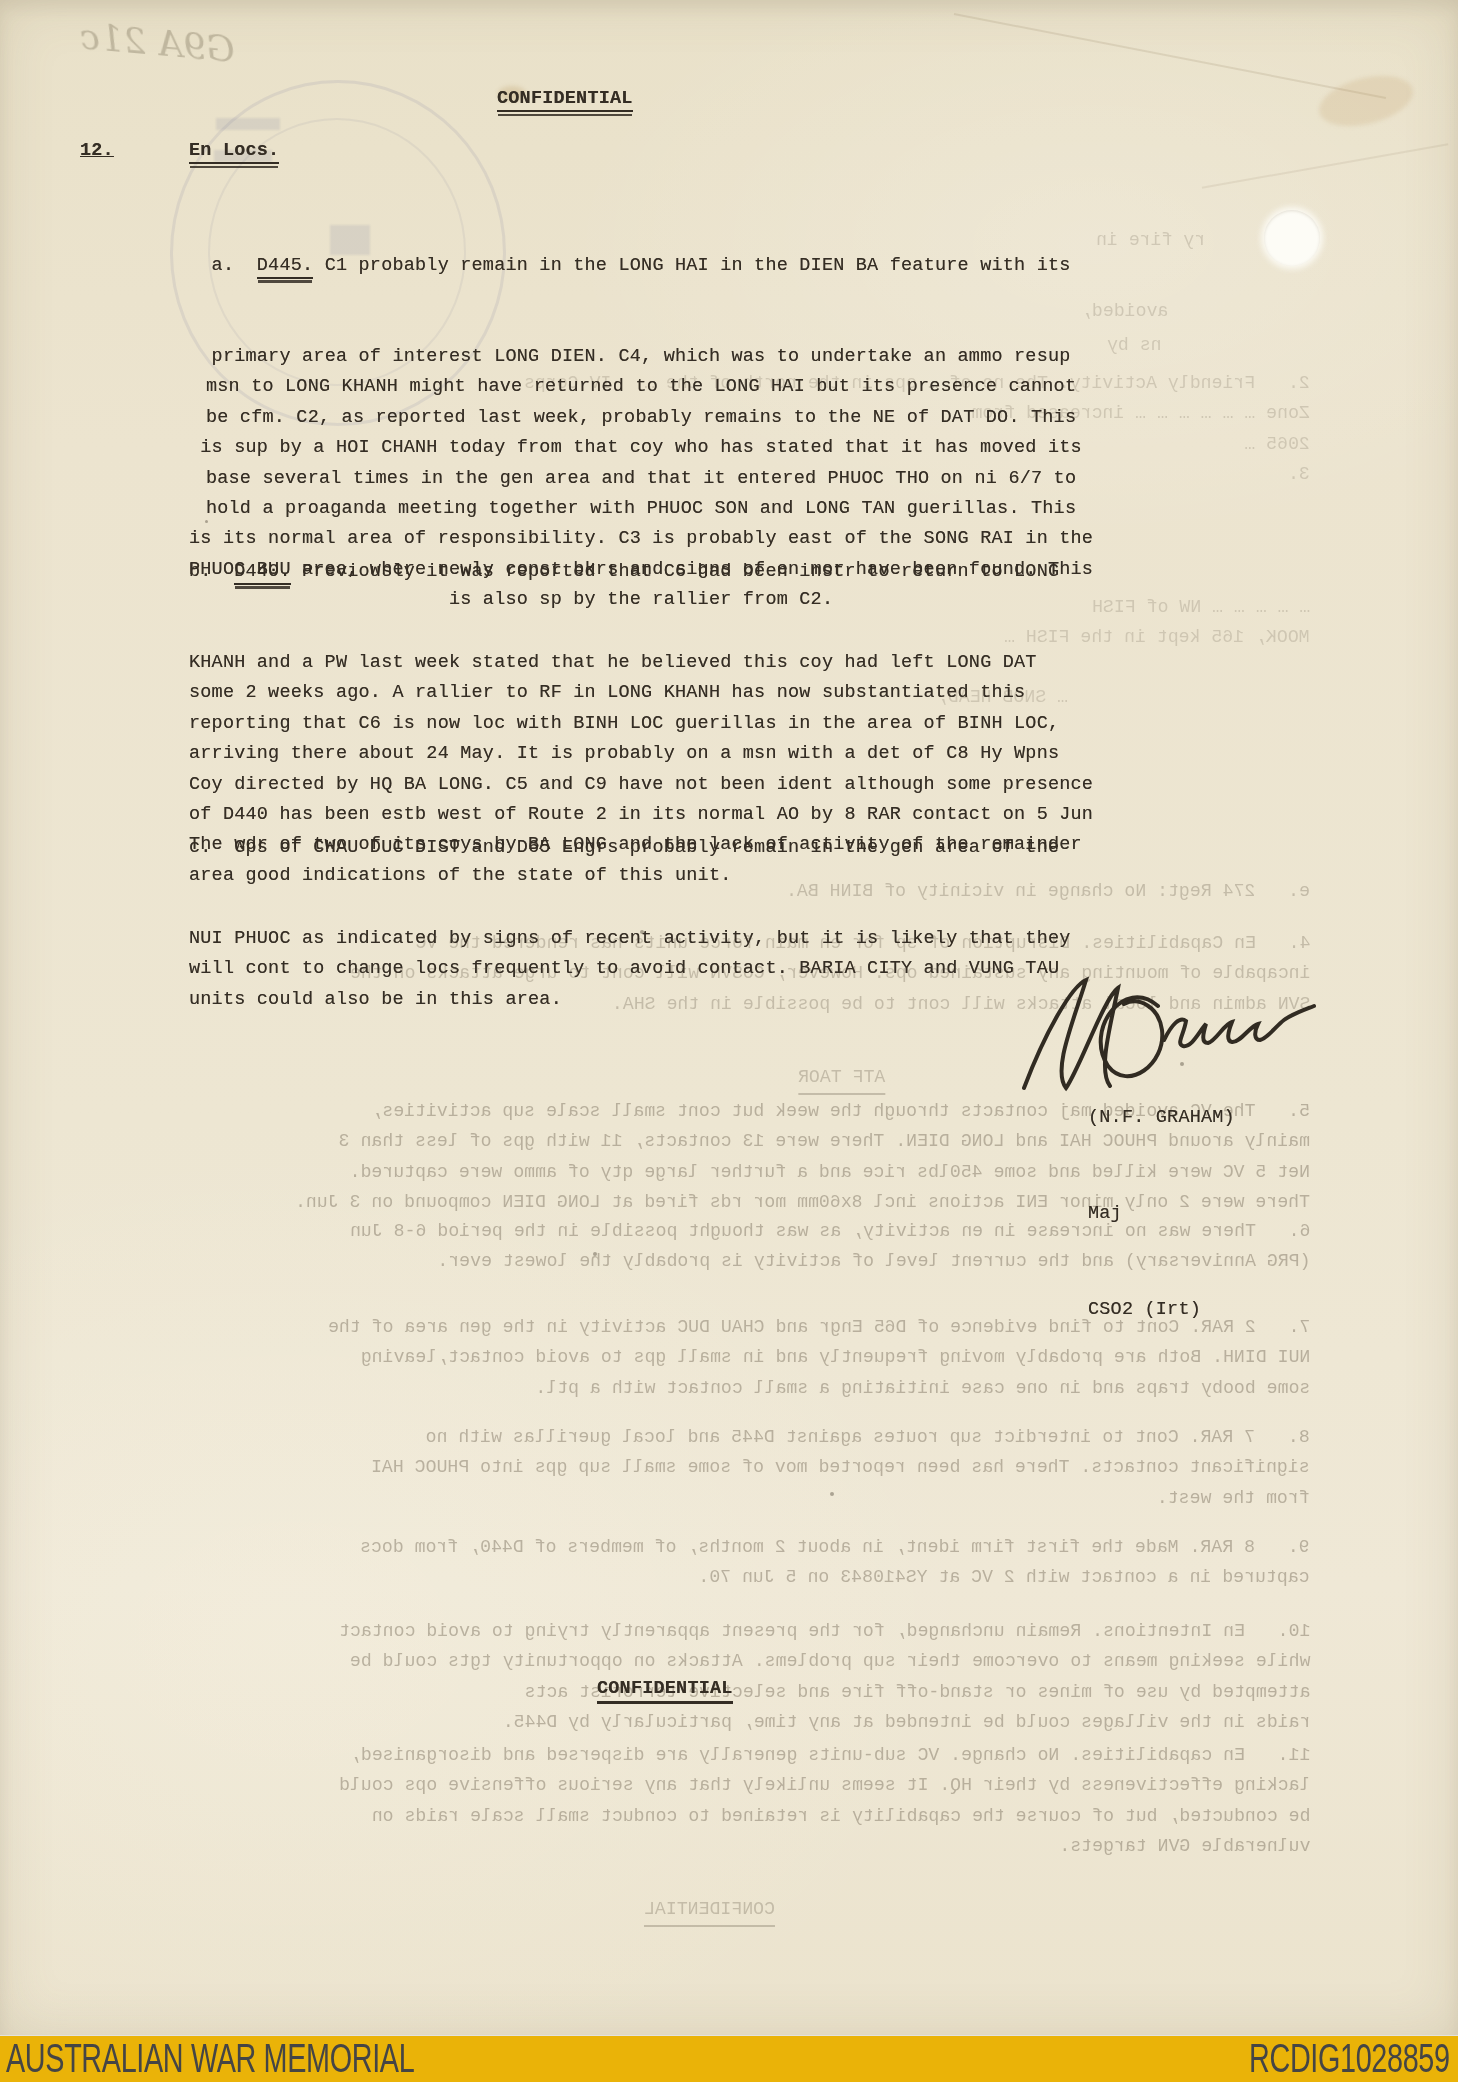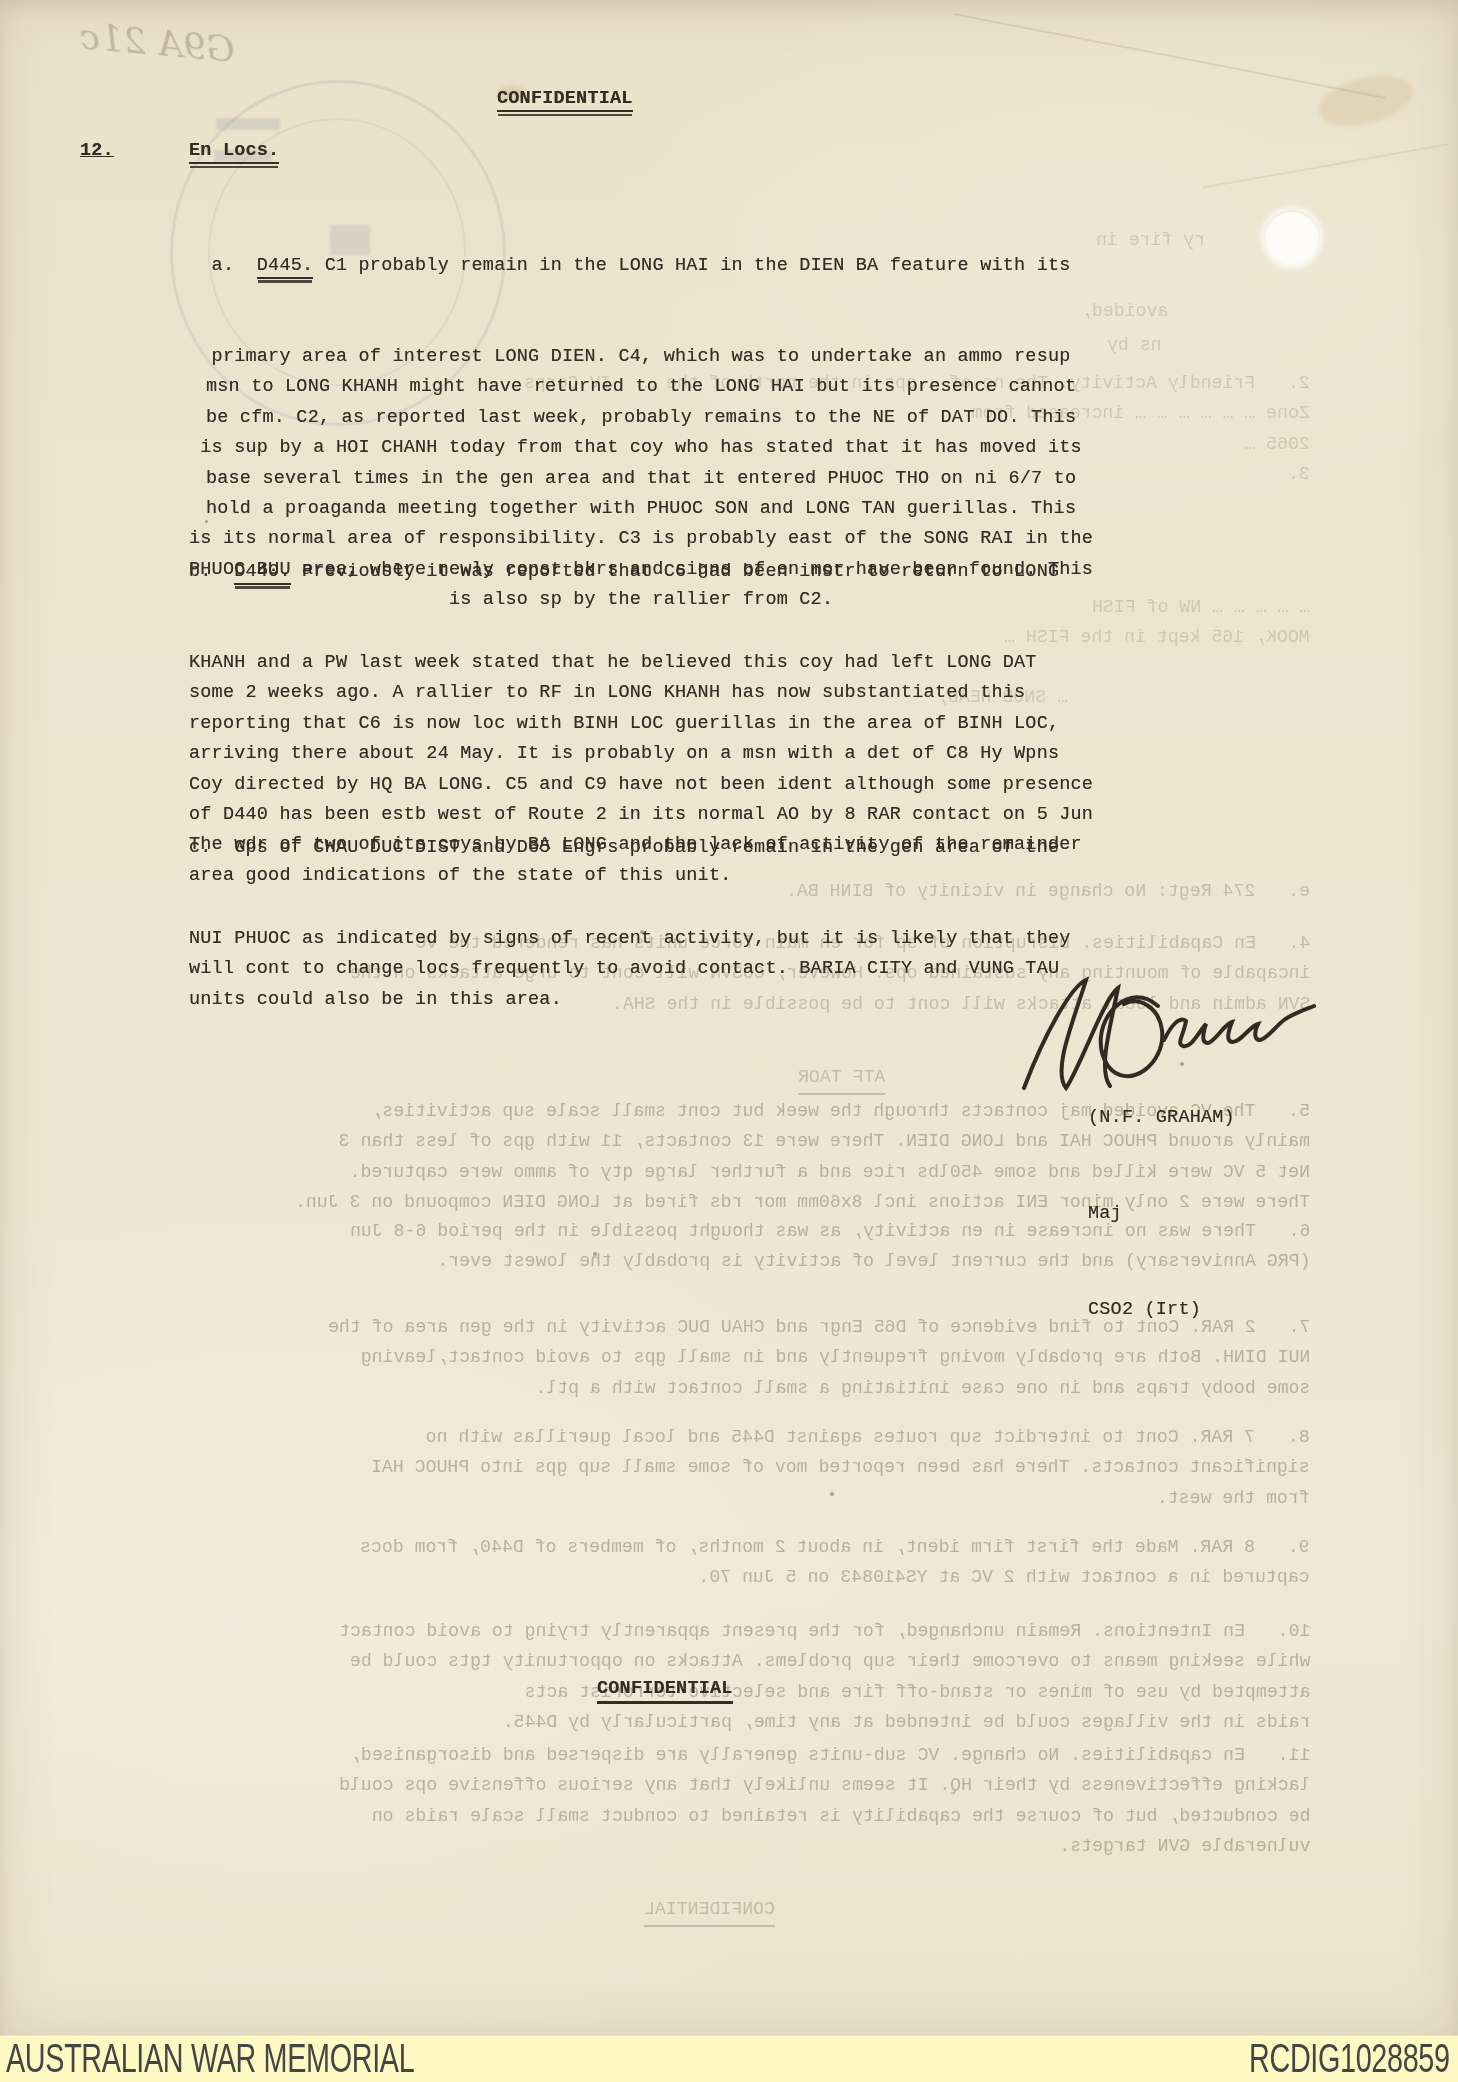--- a/index.html
+++ b/index.html
@@ -36,21 +36,21 @@
   .stamp-i{left:208px;top:118px;width:254px;height:264px;border:2px solid rgba(125,130,158,0.11);}
   .stamp-mark{position:absolute;background:rgba(120,122,155,0.16);filter:blur(1px);}
   .punch{position:absolute;left:1264px;top:210px;width:56px;height:56px;border-radius:50%;
          background:#fdfcf6;box-shadow:0 0 6px 3px rgba(253,252,246,0.9), inset 0 1px 3px rgba(150,140,110,0.25);}
   .stain{position:absolute;border-radius:50%;filter:blur(2px);}
   .speck{position:absolute;width:4px;height:4px;border-radius:50%;background:rgba(70,60,45,0.4);}
   .crease{position:absolute;height:1.5px;background:rgba(125,105,75,0.15);}
   
   #sig-block span{display:block;}
   
-  #footer{position:absolute;left:0;bottom:0;width:1458px;height:46px;background:#fef9c3;
+  #footer{position:absolute;left:0;bottom:0;width:1458px;height:46px;background:#eab308;
           border-top:1px solid #e3e2de;}
   .footer-text{position:absolute;bottom:2px;font-family:"Liberation Sans",sans-serif;
                font-size:40px;font-weight:400;color:#454545;letter-spacing:-0.5px;line-height:44px;}
   #footer-left{left:6px;transform:scale(0.72,1.0);transform-origin:left bottom;}
   #footer-right{right:8px;transform:scale(0.72,1.0);transform-origin:right bottom;}
 </style>
 </head>
 <body>
 
 <div id="canvas">

